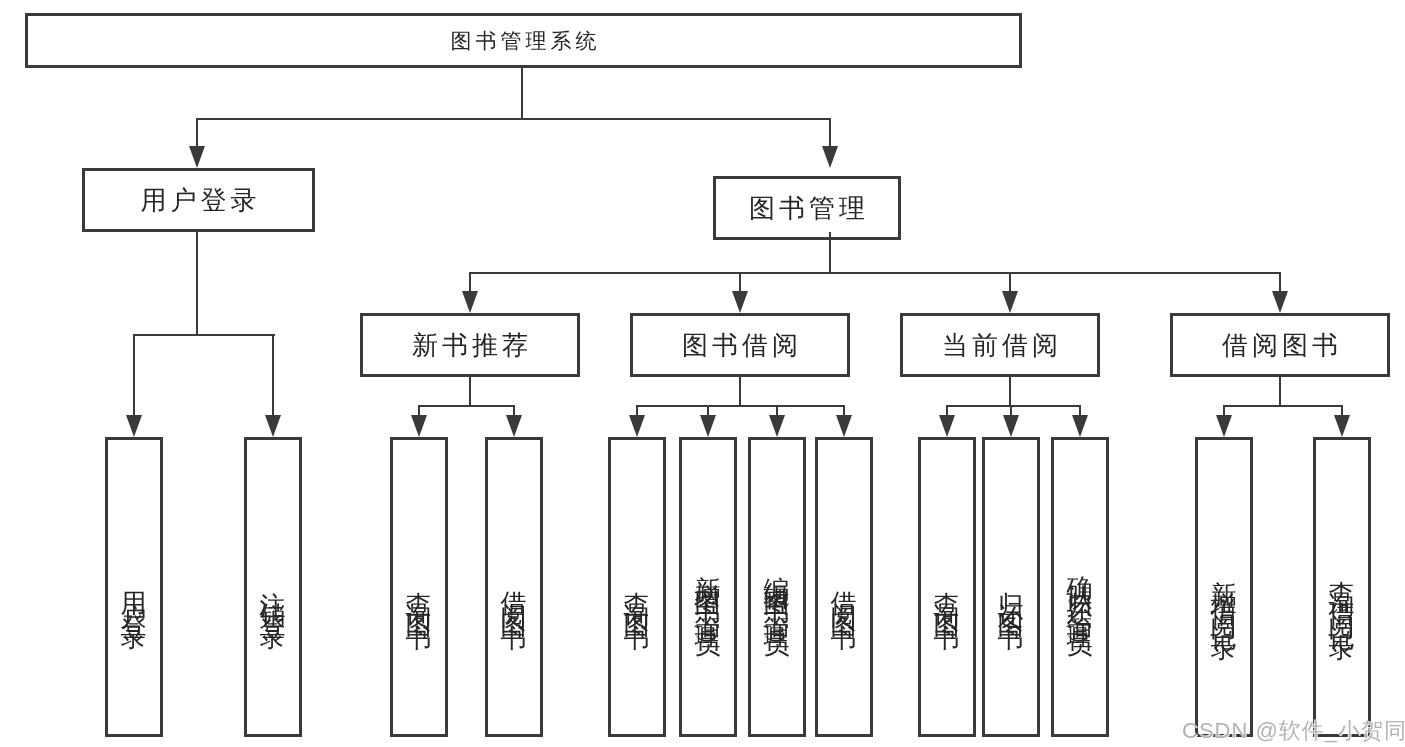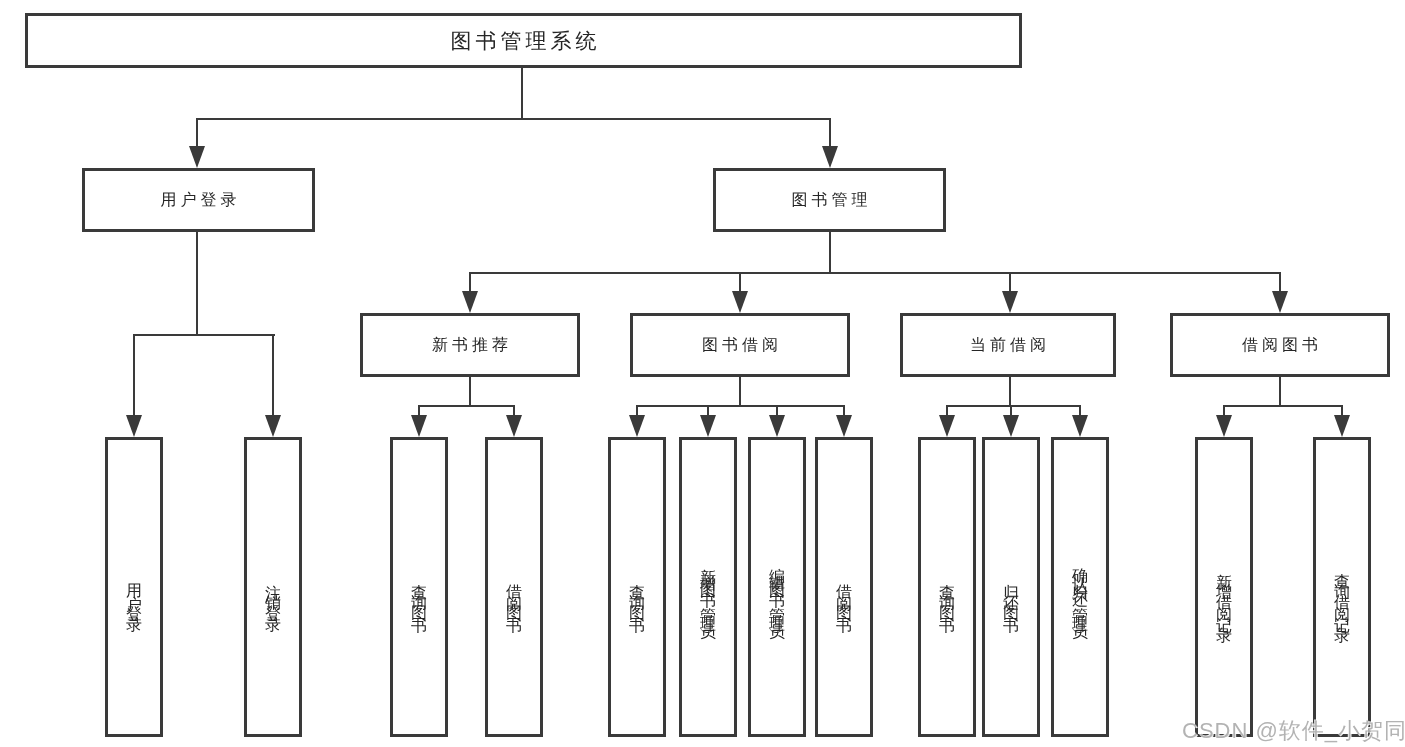--- a/index.html
+++ b/index.html
@@ -19,21 +19,21 @@
   }
   .box {
     position: absolute;
     box-sizing: border-box;
     border: 3px solid var(--line);
     background: #fff;
     display: flex;
     align-items: center;
     justify-content: center;
     color: var(--text);
-    font-size: 16px;
+    font-size: 26px;
     letter-spacing: 4px;
     text-align: center;
     line-height: 1;
   }
   .hbox { padding-left: 4px; } 
   .vbox {
     writing-mode: vertical-rl;
     text-orientation: mixed;
     letter-spacing: 11px;
     padding-top: 11px; 
@@ -67,21 +67,21 @@
   <div class="box hbox" style="left:25px; top:13px; width:997px; height:55px; font-size:21px;">图书管理系统</div>
 
   <div class="line" style="left:521px; top:68px; width:2px; height:52px;"></div>
   <div class="line" style="left:197px; top:118px; width:634px; height:2px;"></div>
   <div class="line" style="left:196px; top:118px; width:2px; height:34px;"></div>
   <div class="arrowhead" style="left:189px; top:146px;"></div>
   <div class="line" style="left:829px; top:118px; width:2px; height:34px;"></div>
   <div class="arrowhead" style="left:822px; top:146px;"></div>
 
   <div class="box hbox" style="left:82px; top:168px; width:233px; height:64px;">用户登录</div>
-  <div class="box hbox" style="left:713px; top:168px; width:233px; height:64px;">图书管理</div>
+  <div class="box hbox" style="left:713px; top:176px; width:188px; height:64px;">图书管理</div>
 
   <div class="line" style="left:196px; top:232px; width:2px; height:104px;"></div>
   <div class="line" style="left:133px; top:334px; width:142px; height:2px;"></div>
   <div class="line" style="left:133px; top:334px; width:2px; height:85px;"></div>
   <div class="arrowhead" style="left:126px; top:415px;"></div>
   <div class="line" style="left:272px; top:334px; width:2px; height:85px;"></div>
   <div class="arrowhead" style="left:265px; top:415px;"></div>
 
   <div class="line" style="left:829px; top:232px; width:2px; height:42px;"></div>
   <div class="line" style="left:469px; top:272px; width:812px; height:2px;"></div>
@@ -89,21 +89,21 @@
   <div class="arrowhead" style="left:462px; top:291px;"></div>
   <div class="line" style="left:739px; top:272px; width:2px; height:24px;"></div>
   <div class="arrowhead" style="left:732px; top:291px;"></div>
   <div class="line" style="left:1009px; top:272px; width:2px; height:24px;"></div>
   <div class="arrowhead" style="left:1002px; top:291px;"></div>
   <div class="line" style="left:1279px; top:272px; width:2px; height:24px;"></div>
   <div class="arrowhead" style="left:1272px; top:291px;"></div>
 
   <div class="box hbox" style="left:630px; top:313px; width:220px; height:64px;">图书借阅</div>
   <div class="box hbox" style="left:360px; top:313px; width:220px; height:64px;">新书推荐</div>
-  <div class="box hbox" style="left:900px; top:313px; width:216px; height:64px;">当前借阅</div>
+  <div class="box hbox" style="left:900px; top:313px; width:200px; height:64px;">当前借阅</div>
   <div class="box hbox" style="left:1170px; top:313px; width:220px; height:64px;">借阅图书</div>
 
   <div class="line" style="left:469px; top:377px; width:2px; height:30px;"></div>
   <div class="line" style="left:739px; top:377px; width:2px; height:30px;"></div>
   <div class="line" style="left:1009px; top:377px; width:2px; height:30px;"></div>
   <div class="line" style="left:1279px; top:377px; width:2px; height:30px;"></div>
 
   <div class="line" style="left:418px; top:405px; width:97px; height:2px;"></div>
   <div class="line" style="left:636px; top:405px; width:209px; height:2px;"></div>
   <div class="line" style="left:946px; top:405px; width:135px; height:2px;"></div>

